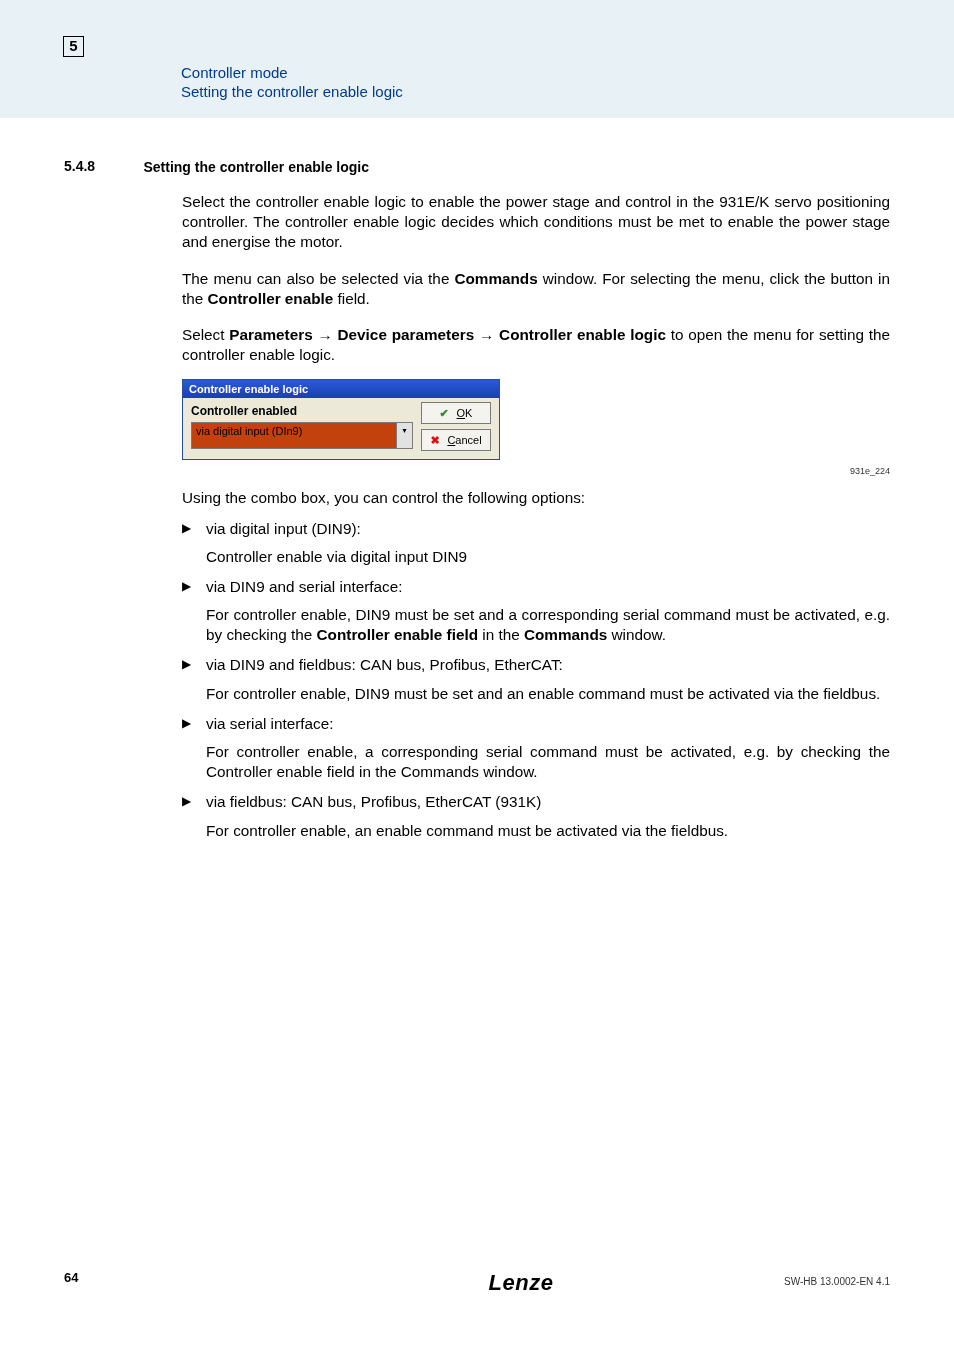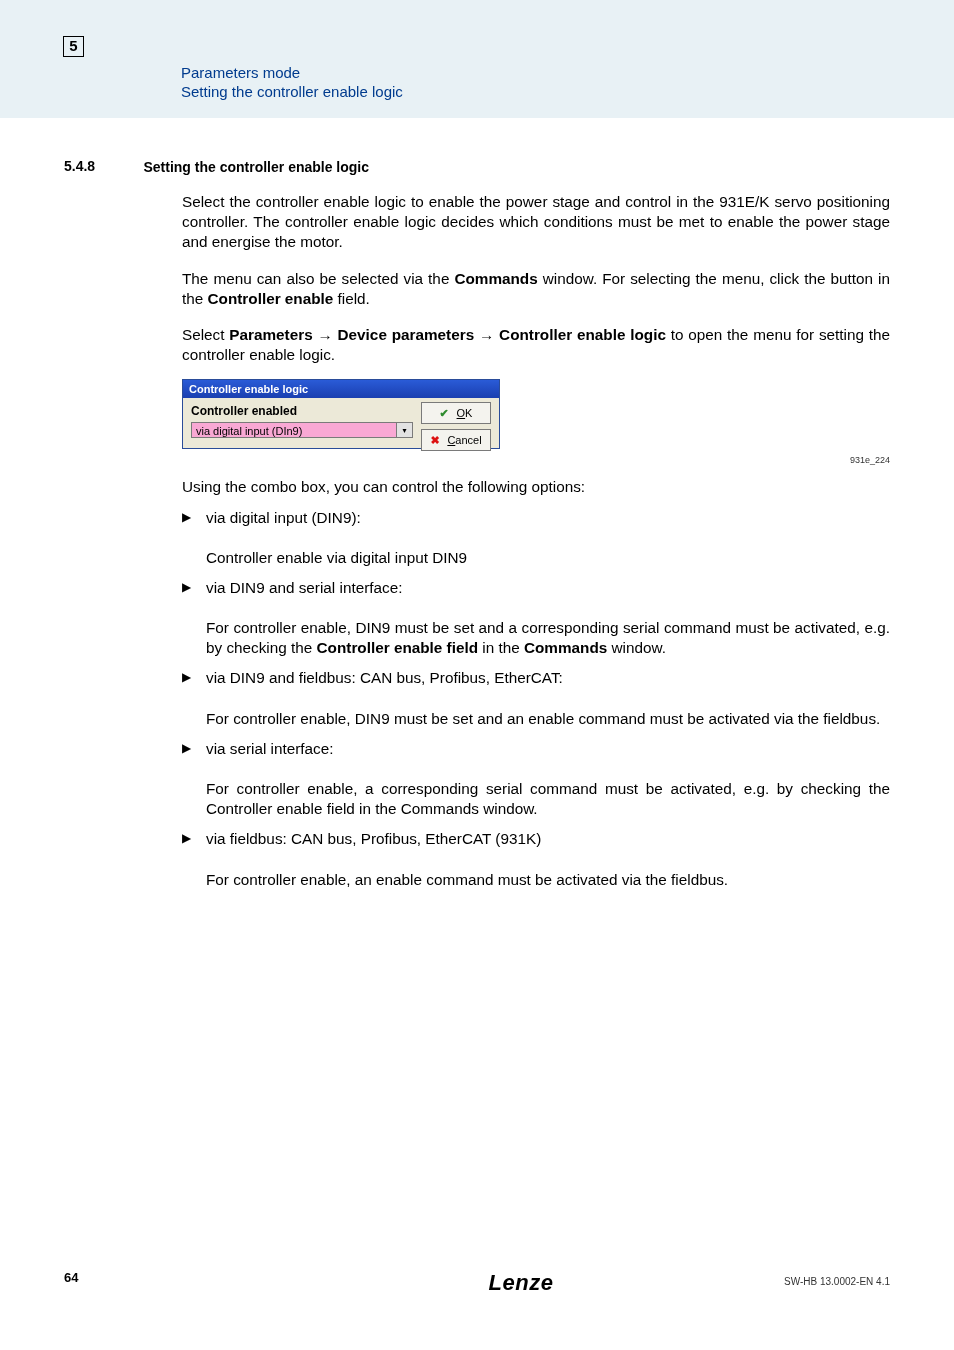--- a/index.html
+++ b/index.html
@@ -15,45 +15,45 @@
   .section-num { display: inline-block; vertical-align: top; width: 75px; font-weight: 700; font-size: 14px; }
   .section-title { display: inline-block; font-weight: 700; font-size: 14px; }
   .body-block { margin-left: 118px; margin-right: 0; }
   .para { font-size: 15.3px; line-height: 1.32; margin-top: 16px; text-align: justify; }
   .para b { font-weight: 700; }
   .dialog-wrap { margin-top: 14px; }
   .dialog { width: 318px; border: 1px solid #2a4c99; background: #ece9d8; font-family: Tahoma, Arial, sans-serif; font-size: 11px; }
   .dialog-titlebar { background: linear-gradient(#2a5bd7,#1a3fb0); color: #fff; padding: 3px 6px; font-weight: 700; font-size: 11px; }
   .dialog-body { padding: 6px 8px 10px 8px; position: relative; }
   .dialog-label { font-weight: 700; font-size: 12px; margin-bottom: 4px; color: #000; }
-  .dialog-select { width: 222px; height: 16px; border: 1px solid #7a7a7a; background: #f9a8d4; padding: 2px 4px; font-size: 11px; position: relative; }
+  .dialog-select { width: 222px; height: 27px; border: 1px solid #7a7a7a; background: #c2410c; padding: 2px 4px; font-size: 11px; position: relative; }
   .dialog-select .arrow { position: absolute; right: 0; top: 0; bottom: 0; width: 16px; border-left: 1px solid #7a7a7a; background: #e2e2e2; text-align: center; line-height: 16px; font-size: 8px; }
   .dbtns { position: absolute; right: 8px; top: 4px; }
   .dbtn { width: 70px; height: 22px; border: 1px solid #7a7a7a; background: #f4f3ee; margin-bottom: 5px; font-size: 11px; display: flex; align-items: center; justify-content: center; gap: 5px; }
   .dbtn .ico { width: 12px; height: 12px; display: inline-block; }
   .dbtn .ok-ico { color: #2e8b2e; font-weight: 700; }
   .dbtn .x-ico { color: #d11; font-weight: 700; }
   .figref { text-align: right; font-size: 9px; color: #333; margin-top: 6px; margin-right: 0; }
   .list { margin-top: 6px; }
   .li { position: relative; padding-left: 24px; margin-top: 10px; font-size: 15.3px; line-height: 1.32; }
   .li .bullet { position: absolute; left: 0; top: 2px; font-size: 12px; }
   .li .head { }
-  .li .sub { margin-top: 20px; text-align: justify; }
+  .li .sub { margin-top: 8px; text-align: justify; }
   .footer { position: absolute; bottom: 56px; left: 0; right: 0; height: 24px; }
   .page-num { position: absolute; left: 64px; font-weight: 700; font-size: 13px; }
   .logo { position: absolute; left: 50%; transform: translateX(-50%); font-weight: 800; font-size: 22px; font-style: italic; letter-spacing: 0.5px; margin-left: 44px; }
   .docid { position: absolute; right: 64px; font-size: 10px; color: #333; top: 6px; }
 </style>
 </head>
 <body>
 
 <div class="page">
   <div class="header-band">
     <div class="chapter-box">5</div>
-    <div class="sub1">Parameters mode</div>
+    <div class="sub1">Controller mode</div>
     <div class="sub2">Setting the controller enable logic</div>
   </div>
 
   <div class="content">
     <div class="section-row">
       <span class="section-num">5.4.8</span>
       <span class="section-title">Setting the controller enable logic</span>
     </div>
 
     <div class="body-block">

